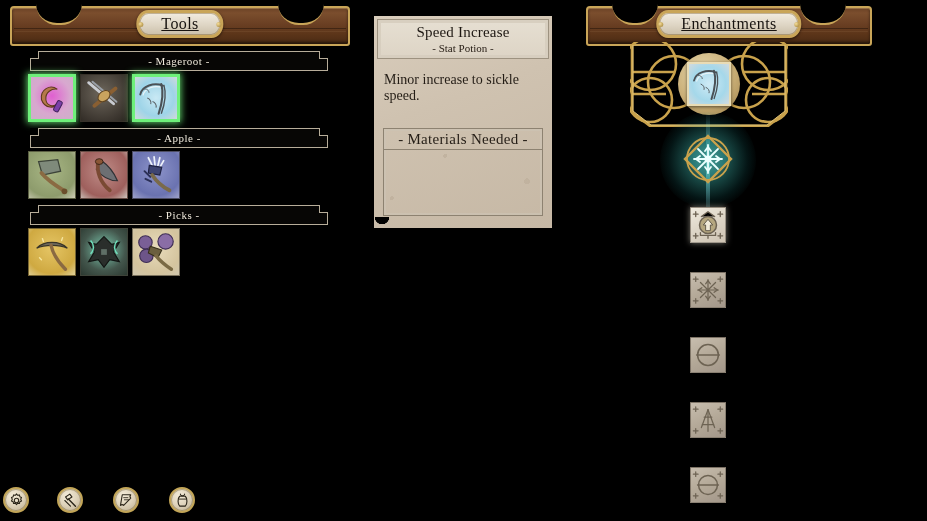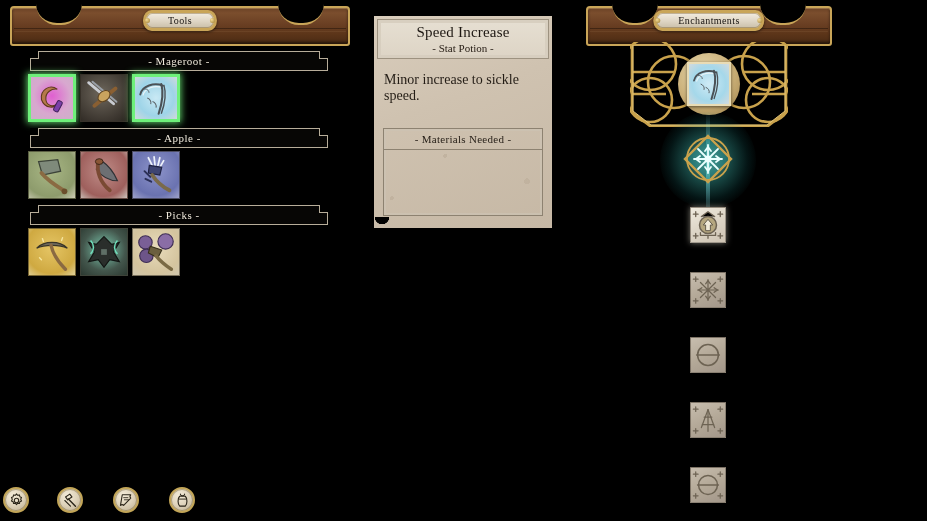--- a/index.html
+++ b/index.html
@@ -60,23 +60,24 @@
     top: 4px;
     transform: translateX(-50%);
     padding: 2px 22px;
     background: linear-gradient(180deg,#f2ece0 0%, #ded5c4 55%, #cabfa9 100%);
     border: 3px solid #c9a558;
     border-radius: 12px / 14px;
     box-shadow:
       inset 0 0 0 1px rgba(120,90,40,0.4),
       0 1px 3px rgba(0,0,0,0.6);
     color: #171310;
-    font-size: 10px;
+    font-size: 16px;
     letter-spacing: 0.4px;
     white-space: nowrap;
+    text-decoration: underline;
   }
   .plaque::before, .plaque::after {
     content: "";
     position: absolute;
     top: 50%;
     width: 5px; height: 5px;
     margin-top: -2.5px;
     border-radius: 50%;
     background: radial-gradient(circle at 35% 35%, #f5dd9a, #9c7a2c);
   }
@@ -183,21 +184,21 @@
   .mats-box {
     position: absolute;
     left: 9px; right: 9px; top: 112px; bottom: 12px;
     border: 1px solid #8d8271;
     box-shadow: inset 0 0 0 2px rgba(205,195,180,0.65);
   }
   .mats-head {
     height: 21px;
     border-bottom: 1px solid #8d8271;
     display: flex; align-items: center; justify-content: center;
-    font-size: 11px;
+    font-size: 15px;
     color: #241d16;
     letter-spacing: 0.3px;
   }
   .mats-list { padding: 4px 6px 0 6px; }
   .mat-line {
     font-size: 10.5px;
     color: #241d16;
     line-height: 1.18;
     white-space: nowrap;
   }
@@ -396,21 +397,21 @@
     <div class="card-title">Speed Increase</div>
     <div class="card-sub">- Stat Potion -</div>
   </div>
   <div class="card-desc">Minor increase to sickle speed.</div>
   <div class="mats-box">
     <div class="mats-head">- Materials Needed -</div>
   </div>
   <div class="card-torn"></div>
 </div>
 
-<div class="banner" style="left:586px; top:6px; width:246px;">
+<div class="banner" style="left:586px; top:6px; width:286px;">
   <div class="banner-wood"></div>
   <div class="banner-notch left"></div>
   <div class="banner-notch right"></div>
   <div class="banner-grain"></div>
   <div class="plaque">Enchantments</div>
 </div>
 
 <div class="lattice" style="left:630px; top:42px;">
   <svg width="158" height="85" viewBox="0 0 158 85">
     <g fill="none" stroke="#c9a24c" stroke-width="2.6">

